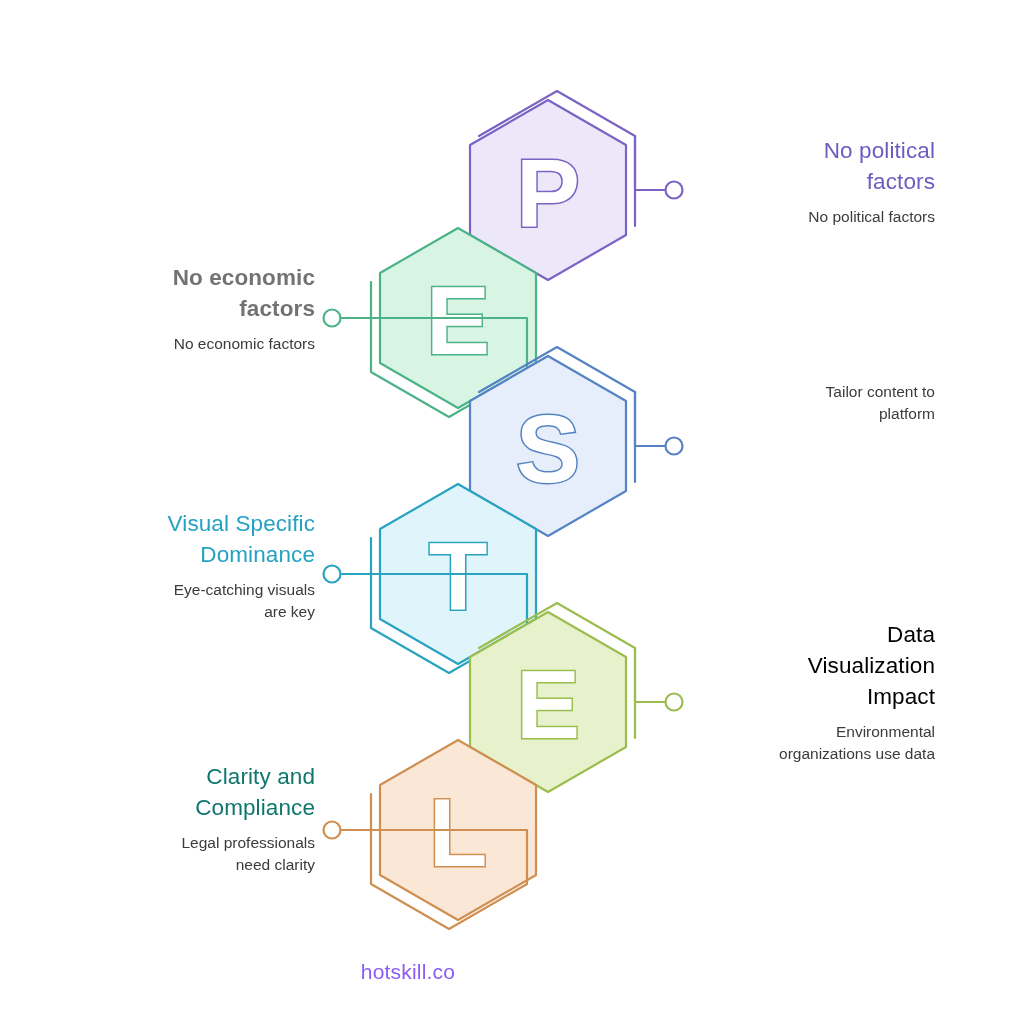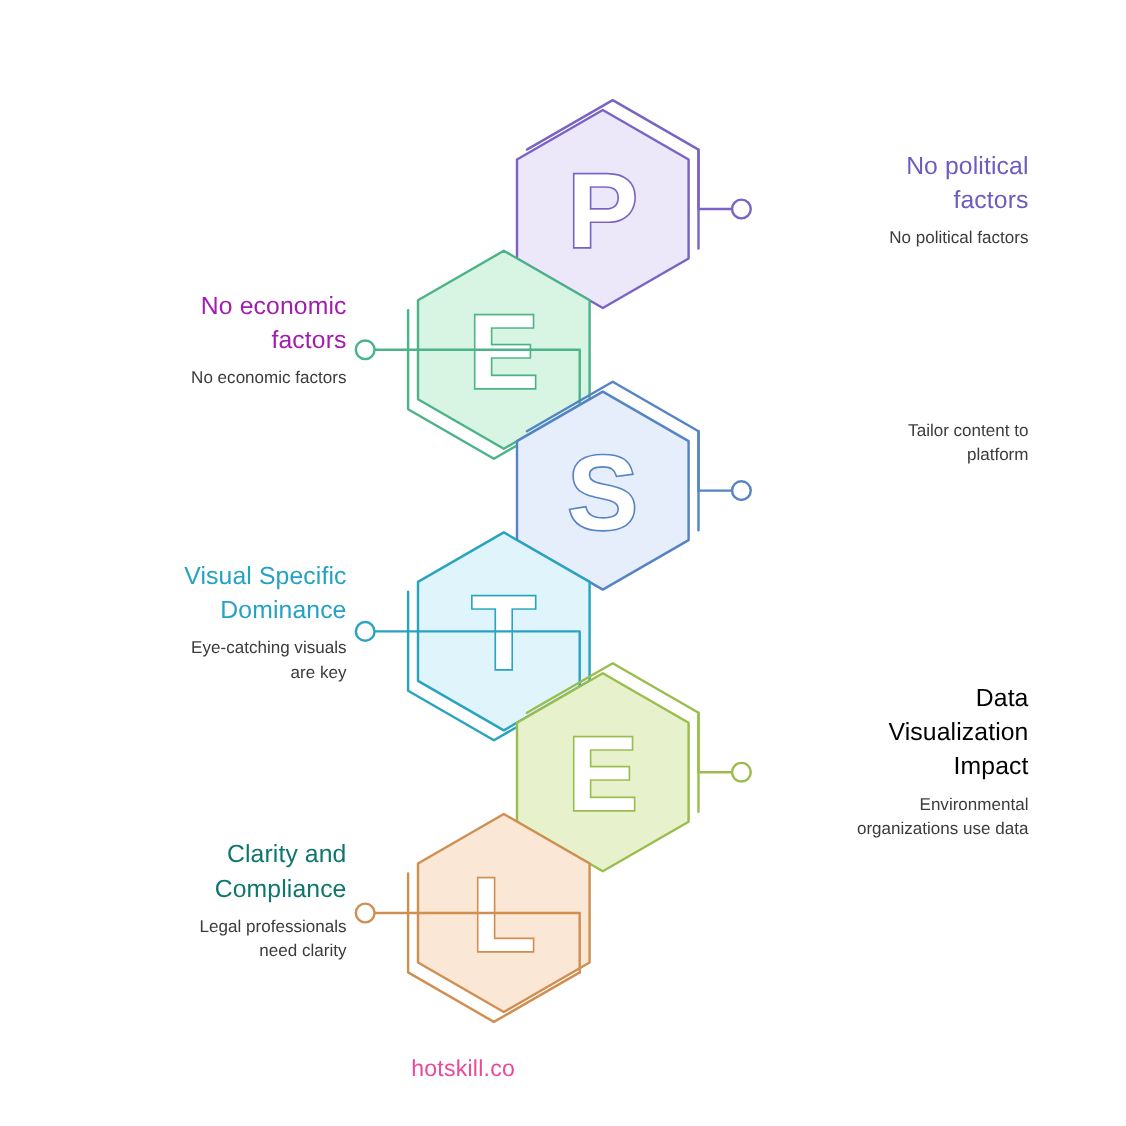--- a/index.html
+++ b/index.html
@@ -58,26 +58,26 @@
     line-height: 22px;
     color: #3b3b3b;
     font-weight: 400;
     margin: 0;
     white-space: pre-line;
   }
 
   
   #footer {
     position: absolute;
-    left: 17px;
+    left: 4px;
     top: 960px;
     width: 808px;
     text-align: center;
     font-size: 21px;
-    color: #ec4899;
+    color: #8b5cf6;
     letter-spacing: 0.2px;
   }
 
   .hex-letter {
     font-family: "Liberation Sans", sans-serif;
     font-size: 96px;
     font-weight: 700;
     text-anchor: middle;
     dominant-baseline: central;
     paint-order: stroke fill;
@@ -135,21 +135,21 @@
       </g>
   </svg>
 
   <div id="labels-layer">
       <div class="label-block side-right" style="left: 705px; top: 135px;">
         <div class="label-title" style="color: rgb(111, 91, 192);">No political
 factors</div>
         <div class="label-desc">No political factors</div>
       </div>
       <div class="label-block side-left" style="left: 85px; top: 262px;">
-        <div class="label-title" style="color: #a21caf;">No economic
+        <div class="label-title" style="color: #737373; font-weight: bold;">No economic
 factors</div>
         <div class="label-desc">No economic factors</div>
       </div>
       <div class="label-block side-right" style="left: 705px; top: 381px;">
         <div class="label-desc">Tailor content to
 platform</div>
       </div>
       <div class="label-block side-left" style="left: 85px; top: 508px;">
         <div class="label-title" style="color: rgb(36, 162, 194);">Visual Specific
 Dominance</div>

